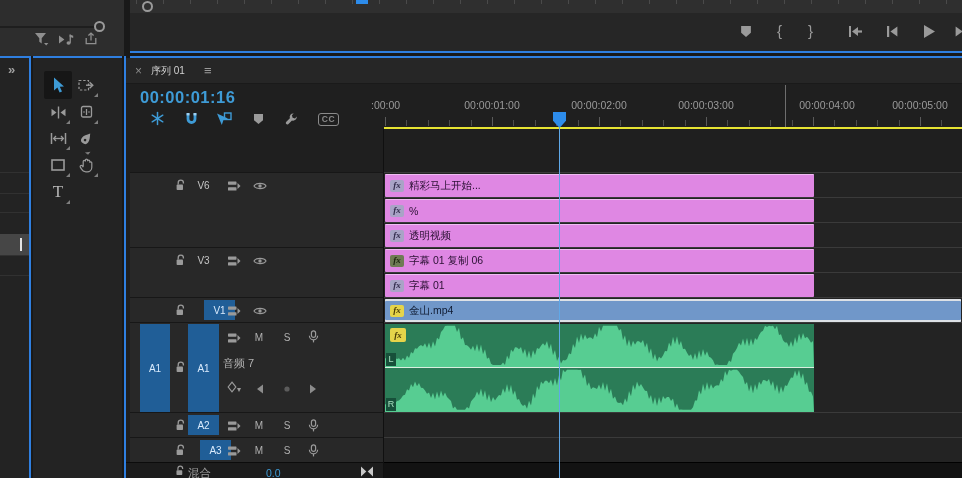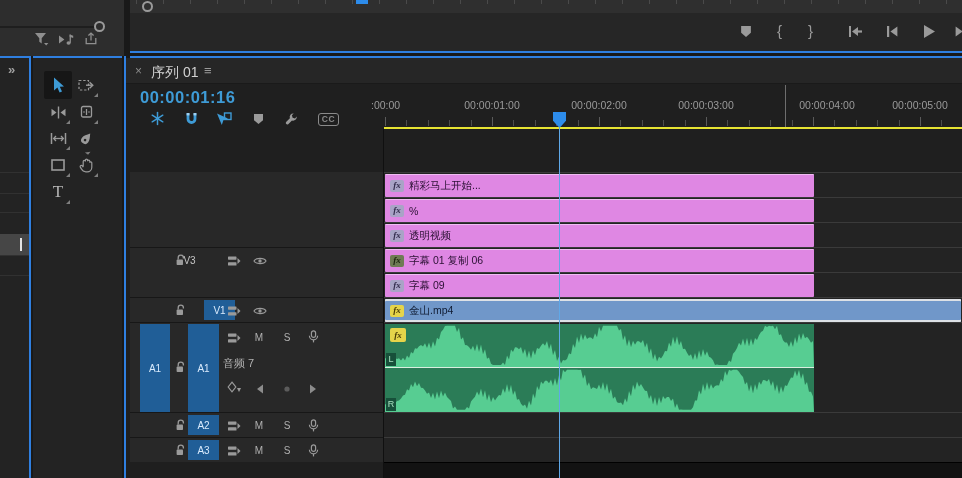--- a/index.html
+++ b/index.html
@@ -220,21 +220,21 @@
       <svg width="15" height="15" viewBox="0 0 15 15">
           <path d="M4.2 8.6 V3.4 a1.1 1.1 0 0 1 2.2 0 V2.2 a1.1 1.1 0 0 1 2.2 0 v1 a1.1 1.1 0 0 1 2.2 0 v1.6 a1 1 0 0 1 2 0 v4.4 a4.6 4.6 0 0 1 -4.6 4.6 h-1.4 a4.8 4.8 0 0 1 -4.3 -2.7 L1.2 8.9 a1.2 1.2 0 0 1 2.1 -1.1 l0.9 1.4" fill="none" stroke="#9a9a9a" stroke-width="1.2"></path>
         </svg>
       </span>
     <span class="tool fly" style="left:13px;top:122px;font:17px 'Liberation Serif',serif;color:#b5b5b5">T</span>
   </div>
 
   <div class="abs" id="tpanel">
     <div class="abs" id="tabbar">
       <span class="abs" style="left:9px;top:6px;color:#8a8a8a;font-size:12px">×</span>
-      <span class="abs" style="left:25px;top:6px;color:#d2d2d2;font-size:14px">序列 01</span>
+      <span class="abs" style="left:25px;top:6px;color:#d2d2d2;font-size:10px">序列 01</span>
       <span class="abs" style="left:78px;top:5px;color:#9a9a9a;font-size:13px">≡</span>
     </div>
 
     <div class="abs" id="timecode">00:00:01:16</div>
 
     <span class="abs" style="left:24px;top:53px">
       <svg width="15" height="15" viewBox="0 0 15 15">
           <g stroke="#3E9BD6" stroke-width="1.5" stroke-linecap="round">
             <line x1="7.5" y1="1.5" x2="7.5" y2="13.5"></line>
             <line x1="2.2" y1="4.2" x2="12.8" y2="10.8"></line>
@@ -303,28 +303,50 @@
           <div class="tick" style="left: 527.6px; height: 6px;"></div>
           <div class="tick" style="left: 549px; height: 9px; background: rgb(90, 90, 90);"></div>
           <div class="tick" style="left: 570.4px; height: 6px;"></div>
         </div>
     </div>
     <div class="abs" style="left:659px;top:27px;width:1px;height:42px;background:#6e6e6e"></div>
     <div class="abs" style="left:258px;top:69px;width:578px;height:2px;background:#E6E332"></div>
 
     <div class="abs" id="hdr">
 
+      <div class="abs vrow" style="top:0">
+        <span class="abs" style="left:45px;top:6px">
+            <svg width="11" height="13" viewBox="0 0 11 13">
+              <path d="M3.2 5.6 V3.8 a2.6 2.6 0 0 1 5.2 0 v0.6" fill="none" stroke="#9a9a9a" stroke-width="1.3"></path>
+              <rect x="1.6" y="5.6" width="6.4" height="5.4" rx="0.8" fill="#9a9a9a"></rect>
+            </svg>
+          </span>
+        <span class="abs ncell" style="left:58px">V6</span>
+        <span class="abs" style="left:97px;top:7px">
+            <svg width="14" height="12" viewBox="0 0 14 12">
+              <rect x="1" y="1.5" width="8.5" height="3.2" rx="0.6" fill="#9a9a9a"></rect>
+              <rect x="1" y="7.3" width="8.5" height="3.2" rx="0.6" fill="#9a9a9a"></rect>
+              <polygon points="10.5,3 13.5,6 10.5,9" fill="#9a9a9a"></polygon>
+            </svg>
+          </span>
+        <span class="abs" style="left:123px;top:8px">
+            <svg width="14" height="10" viewBox="0 0 14 10">
+              <path d="M1 5 C3 1.6 11 1.6 13 5 C11 8.4 3 8.4 1 5 Z" fill="none" stroke="#9a9a9a" stroke-width="1.2"></path>
+              <circle cx="7" cy="5" r="1.7" fill="#9a9a9a"></circle>
+            </svg>
+          </span>
+      </div>
       <div class="abs vrow" style="top:75px">
         <span class="abs" style="left:45px;top:6px">
             <svg width="11" height="13" viewBox="0 0 11 13">
               <path d="M3.2 5.6 V3.8 a2.6 2.6 0 0 1 5.2 0 v0.6" fill="none" stroke="#9a9a9a" stroke-width="1.3"></path>
               <rect x="1.6" y="5.6" width="6.4" height="5.4" rx="0.8" fill="#9a9a9a"></rect>
             </svg>
           </span>
-        <span class="abs ncell" style="left:44px">V3</span>
+        <span class="abs ncell" style="left:58px">V3</span>
         <span class="abs" style="left:97px;top:7px">
             <svg width="14" height="12" viewBox="0 0 14 12">
               <rect x="1" y="1.5" width="8.5" height="3.2" rx="0.6" fill="#9a9a9a"></rect>
               <rect x="1" y="7.3" width="8.5" height="3.2" rx="0.6" fill="#9a9a9a"></rect>
               <polygon points="10.5,3 13.5,6 10.5,9" fill="#9a9a9a"></polygon>
             </svg>
           </span>
         <span class="abs" style="left:123px;top:8px">
             <svg width="14" height="10" viewBox="0 0 14 10">
               <path d="M1 5 C3 1.6 11 1.6 13 5 C11 8.4 3 8.4 1 5 Z" fill="none" stroke="#9a9a9a" stroke-width="1.2"></path>
@@ -429,40 +451,56 @@
             </svg>
           </span>
       </div>
       <div class="abs arow" style="top:265px;height:25px">
         <span class="abs" style="left:45px;top:6px">
             <svg width="11" height="13" viewBox="0 0 11 13">
               <path d="M3.2 5.6 V3.8 a2.6 2.6 0 0 1 5.2 0 v0.6" fill="none" stroke="#9a9a9a" stroke-width="1.3"></path>
               <rect x="1.6" y="5.6" width="6.4" height="5.4" rx="0.8" fill="#9a9a9a"></rect>
             </svg>
           </span>
-        <span class="abs ncell target" style="left:58px">A3</span>
+        <span class="abs ncell target" style="left:70px">A3</span>
         <span class="abs" style="left:97px;top:7px">
             <svg width="14" height="12" viewBox="0 0 14 12">
               <rect x="1" y="1.5" width="8.5" height="3.2" rx="0.6" fill="#9a9a9a"></rect>
               <rect x="1" y="7.3" width="8.5" height="3.2" rx="0.6" fill="#9a9a9a"></rect>
               <polygon points="10.5,3 13.5,6 10.5,9" fill="#9a9a9a"></polygon>
             </svg>
           </span>
         <span class="abs mslabel" style="left:123px;top:7px">M</span>
         <span class="abs mslabel" style="left:151px;top:7px">S</span>
         <span class="abs" style="left:178px;top:6px">
             <svg width="11" height="13" viewBox="0 0 11 13">
               <rect x="3.4" y="0.8" width="4.2" height="6.6" rx="2.1" fill="none" stroke="#9a9a9a" stroke-width="1.2"></rect>
               <path d="M1.4 5.8 a4.1 4.1 0 0 0 8.2 0" fill="none" stroke="#9a9a9a" stroke-width="1.2"></path>
               <line x1="5.5" y1="10" x2="5.5" y2="12.4" stroke="#9a9a9a" stroke-width="1.2"></line>
             </svg>
           </span>
       </div>
     </div>
 
+    <div class="abs" style="left:0;top:404px;width:258px;height:16px;background:#1c1c1c;border-top:1px solid #0c0c0c">
+      <span class="abs" style="left:49px;top:2px">
+          <svg width="10" height="12" viewBox="0 0 11 13">
+            <path d="M3.2 5.6 V3.8 a2.6 2.6 0 0 1 5.2 0 v0.6" fill="none" stroke="#9a9a9a" stroke-width="1.3"></path>
+            <rect x="1.6" y="5.6" width="6.4" height="5.4" rx="0.8" fill="#9a9a9a"></rect>
+          </svg>
+        </span>
+      <span class="abs" style="left:62px;top:3px;color:#9e9e9e;font-size:11.5px">混合</span>
+      <span class="abs" style="left:140px;top:4px;color:#3E9BD6;font-size:10.5px">0.0</span>
+      <span class="abs" style="left:234px;top:3px">
+          <svg width="14" height="11" viewBox="0 0 14 11">
+            <polygon points="1,0.5 6.3,5.5 1,10.5" fill="#c9c9c9"></polygon>
+            <polygon points="13,0.5 7.7,5.5 13,10.5" fill="#c9c9c9"></polygon>
+          </svg>
+        </span>
+    </div>
 
     <div class="abs" id="lanes">
       <div class="abs lane" style="top:0;height:25px">
         <div class="abs clip pink" style="left:1px;width:429px">
           <span class="fxb fxpurple">fx</span>
           <span class="cliplabel">精彩马上开始...</span>
         </div>
       </div>
       <div class="abs lane" style="top:25px;height:25px">
         <div class="abs clip pink" style="left:1px;width:429px">
@@ -478,21 +516,21 @@
       </div>
       <div class="abs lane" style="top:75px;height:25px">
         <div class="abs clip pink" style="left:1px;width:429px">
           <span class="fxb fxgreen">fx</span>
           <span class="cliplabel">字幕 01 复制 06</span>
         </div>
       </div>
       <div class="abs lane" style="top:100px;height:25px">
         <div class="abs clip pink" style="left:1px;width:429px">
           <span class="fxb fxpurple">fx</span>
-          <span class="cliplabel">字幕 09</span>
+          <span class="cliplabel">字幕 01</span>
         </div>
       </div>
       <div class="abs lane" style="top:125px;height:25px">
         <div class="abs clip selclip" style="left:1px;width:576px">
           <span class="fxb fxyellow">fx</span>
           <span class="cliplabel">金山.mp4</span>
         </div>
       </div>
       <div class="abs lane" style="top:150px;height:90px">
         <div class="abs" style="left:1px;top:1px;width:429px;height:88px;background:#2B7C57">

